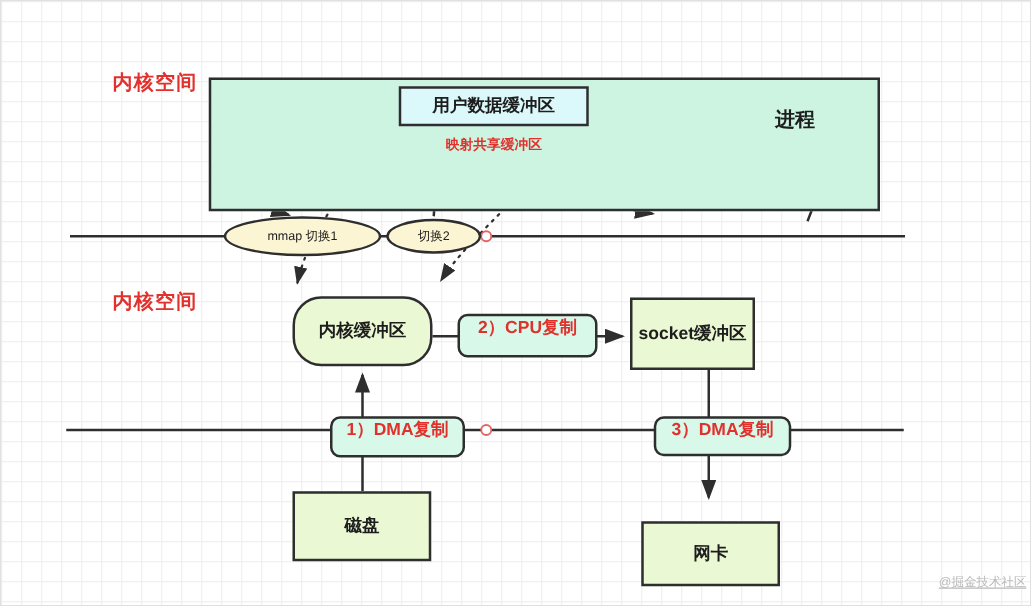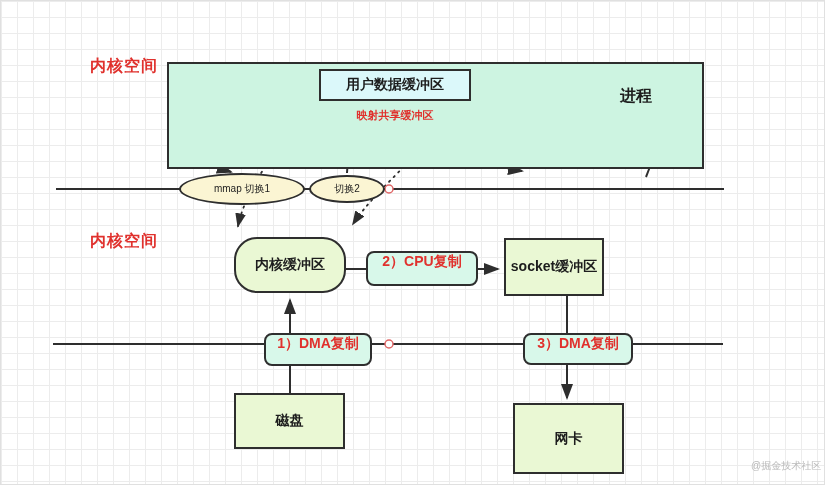--- a/index.html
+++ b/index.html
@@ -32,21 +32,21 @@
     display:flex; align-items:flex-start; justify-content:center;
     color:#e0312d; font-size:14px; font-weight:bold;
   }
   .ellipse {
     background:#fbf5d3; border:2px solid #2e2e2e; border-radius:50%;
     display:flex; align-items:center; justify-content:center;
     font-size:10px; font-weight:normal; color:#1d1d1d; white-space:nowrap;
   }
   .proc-title { position:absolute; right:50px; top:22px; font-size:16px; font-weight:bold; color:#1d1d1d; }
   .map-note { color:#e0312d; font-size:11px; font-weight:bold; text-align:center; }
-  .watermark { color:#b9b9b9; font-size:10px; font-weight:normal; }
+  .watermark { color:#b9b9b9; font-size:10px; font-weight:normal;text-decoration:underline; }
 </style>
 </head>
 <body>
 
 <div class="canvas">
 
   <svg class="wires" width="825" height="485" viewBox="0 0 825 485">
     <defs>
       <marker id="arrow" markerWidth="10" markerHeight="8" refX="7" refY="3" orient="auto">
         <path d="M0,0 L8,3 L0,6 Z" fill="#2e2e2e"></path>
@@ -114,19 +114,19 @@
   </div>
 
   <div class="node copy-box" style="left:522px; top:332px; width:110px; height:32px;">
     <span>3）DMA复制</span>
   </div>
 
   <div class="node box green-box" style="left:233px; top:392px; width:111px; height:56px;">
     <span>磁盘</span>
   </div>
 
-  <div class="node box green-box" style="left:512px; top:402px; width:111px; height:71px;font-family:Liberation Mono, monospace;">
+  <div class="node box green-box" style="left:512px; top:416px; width:111px; height:52px;font-family:Liberation Mono, monospace;">
     <span>网卡</span>
   </div>
 
   <div class="lbl watermark" style="left:750px; top:458px;">@掘金技术社区</div>
 
 </div>
 
 </body></html>

